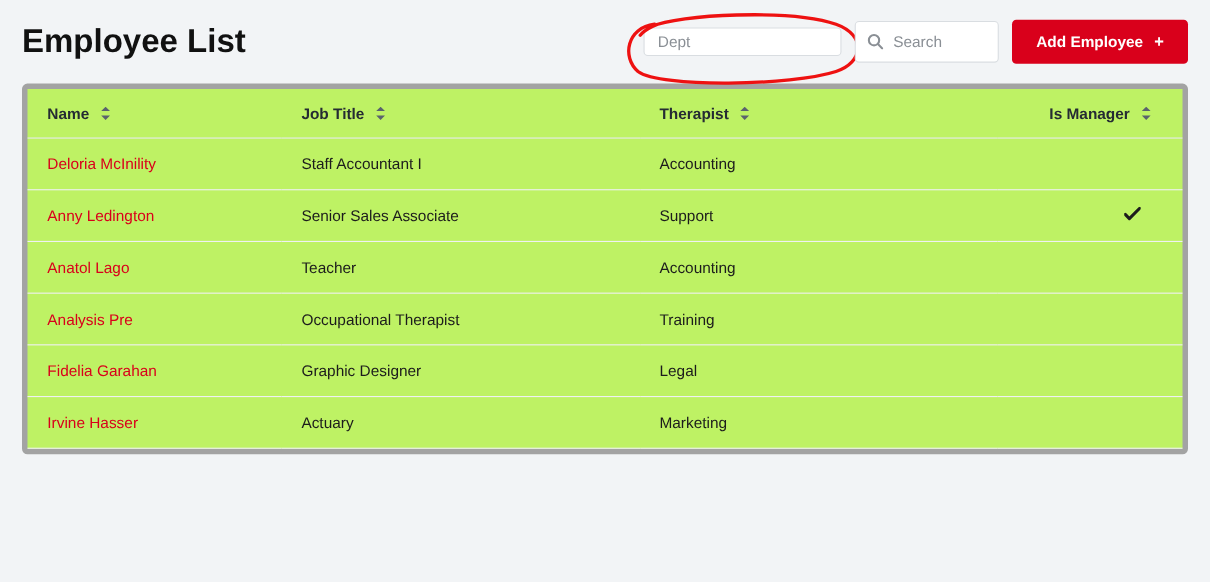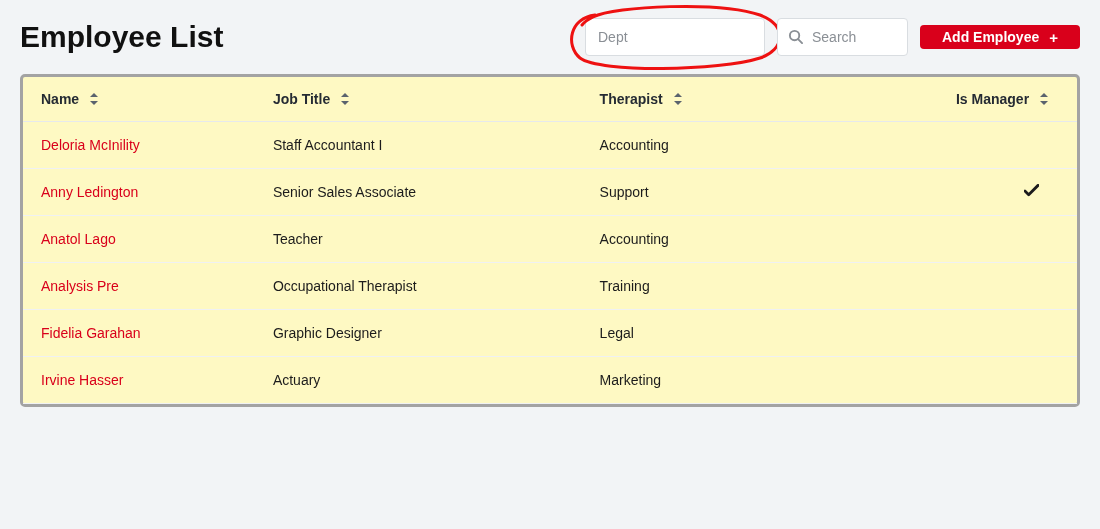--- a/index.html
+++ b/index.html
@@ -23,21 +23,21 @@
     font-weight: 700;
     color: #111;
     flex: 1;
   }
   .dept-wrap {
     position: relative;
     width: 180px;
   }
   .dept-input {
     width: 100%;
-    height: 38px;
+    height: 26px;
     border: 1px solid #d9dde1;
     border-radius: 4px;
     padding: 0 12px;
     font-size: 14px;
     color: #c2410c;
   }
   .dept-input::placeholder { color: #8a8f95; }
   .search-wrap {
     position: relative;
     width: 131px;
@@ -57,35 +57,35 @@
     left: 11px;
     top: 11px;
     width: 15px;
     height: 15px;
     color: #8a8f95;
   }
   .add-btn {
     background: #d9001b;
     color: #fff;
     border: none;
-    height: 24px;
+    height: 40px;
     padding: 0 22px;
     font-size: 14px;
     font-weight: 600;
     border-radius: 4px;
     cursor: pointer;
     display: flex;
     align-items: center;
     gap: 10px;
   }
   .add-btn .plus { font-weight: 700; font-size: 15px; }
   .card {
     margin: 0 20px;
-    background: #fef9c3;
-    border: 3px solid #a3a3a3;
+    background: #bef264;
+    border: 5px solid #a3a3a3;
     border-radius: 5px;
   }
   table {
     width: 100%;
     border-collapse: collapse;
   }
   thead th {
     text-align: left;
     font-size: 14px;
     font-weight: 600;

